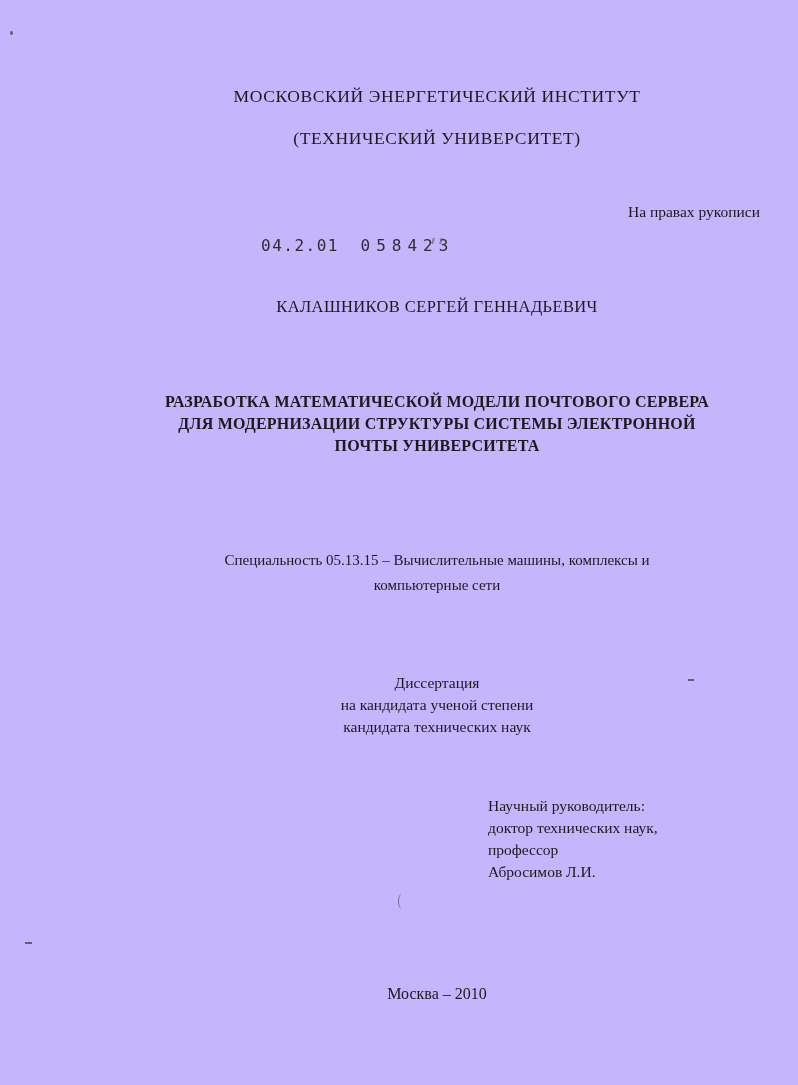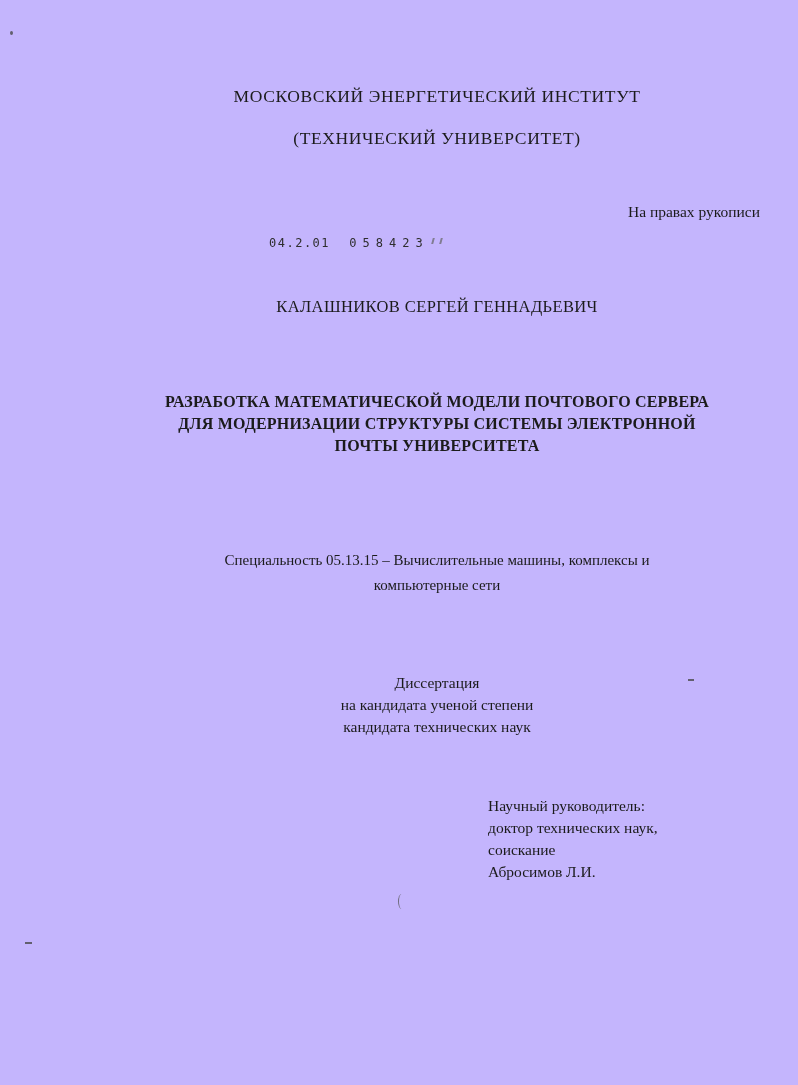--- a/index.html
+++ b/index.html
@@ -35,24 +35,23 @@
   }
   .manuscript-note {
     top: 203px;
     font-size: 15.5px;
   }
   .stamp {
     position: absolute;
     left: 261px;
     top: 236px;
     font-family: "DejaVu Sans Mono", monospace;
-    font-size: 12px;
+    font-size: 16px;
     color: #2e2e2e;
     white-space: nowrap;
-    margin-left: 8px;
   }
   .stamp .code { letter-spacing: 1.5px; }
   .stamp .number { letter-spacing: 6px; margin-left: 12px; }
   .author {
     top: 297px;
     font-size: 16.5px;
     letter-spacing: 0.4px;
   }
   .title-block {
     top: 391px;
@@ -139,23 +138,24 @@
 
   <div class="c degree-block">
     <div>Диссертация</div>
     <div>на кандидата ученой степени</div>
     <div>кандидата технических наук</div>
   </div>
 
   <div class="advisor-block">
     <div>Научный руководитель:</div>
     <div>доктор технических наук,</div>
-    <div>соискание</div>
+    <div>профессор</div>
     <div>Абросимов Л.И.</div>
   </div>
 
+  <div class="c footer-line">Москва – 2010</div>
 
   <div class="artifact a-topleft"></div>
   <div class="artifact a-bottomleft"></div>
   <div class="artifact a-degree"></div>
   <div class="a-paren"></div>
 
 </div>
 
 </body></html>

